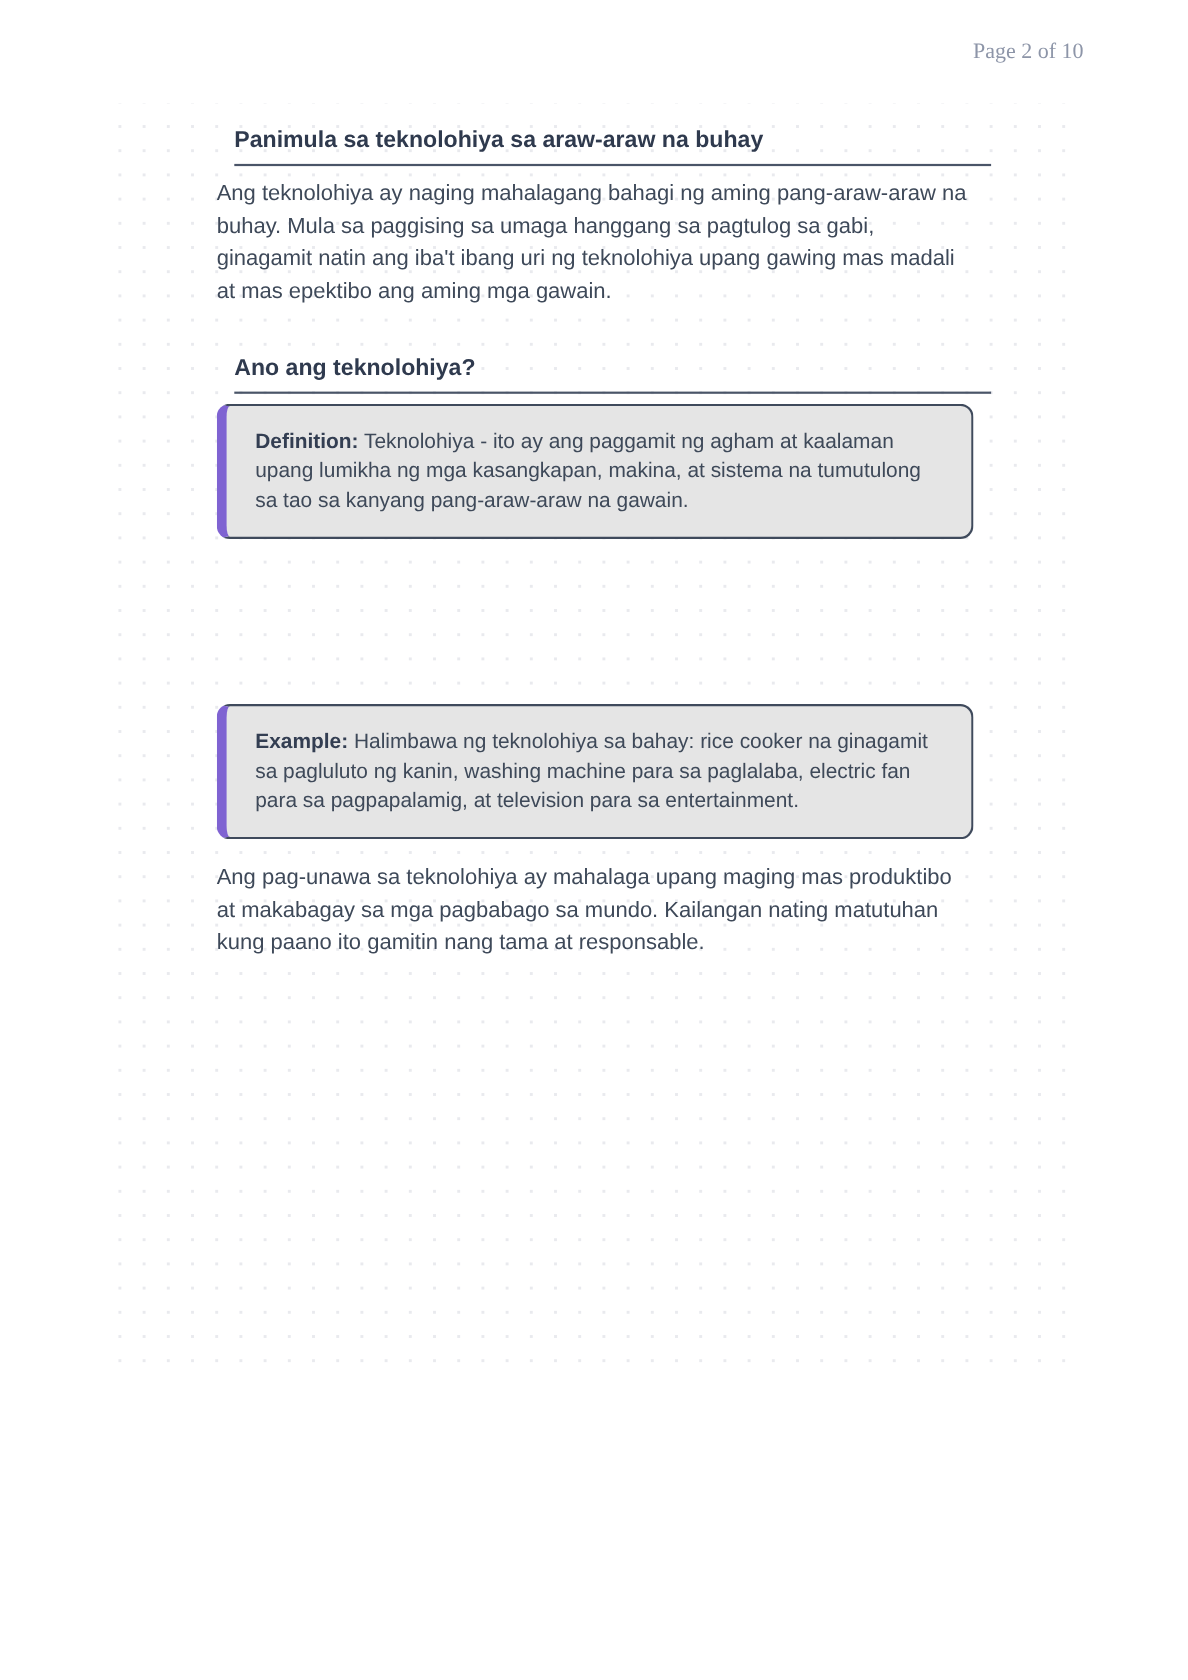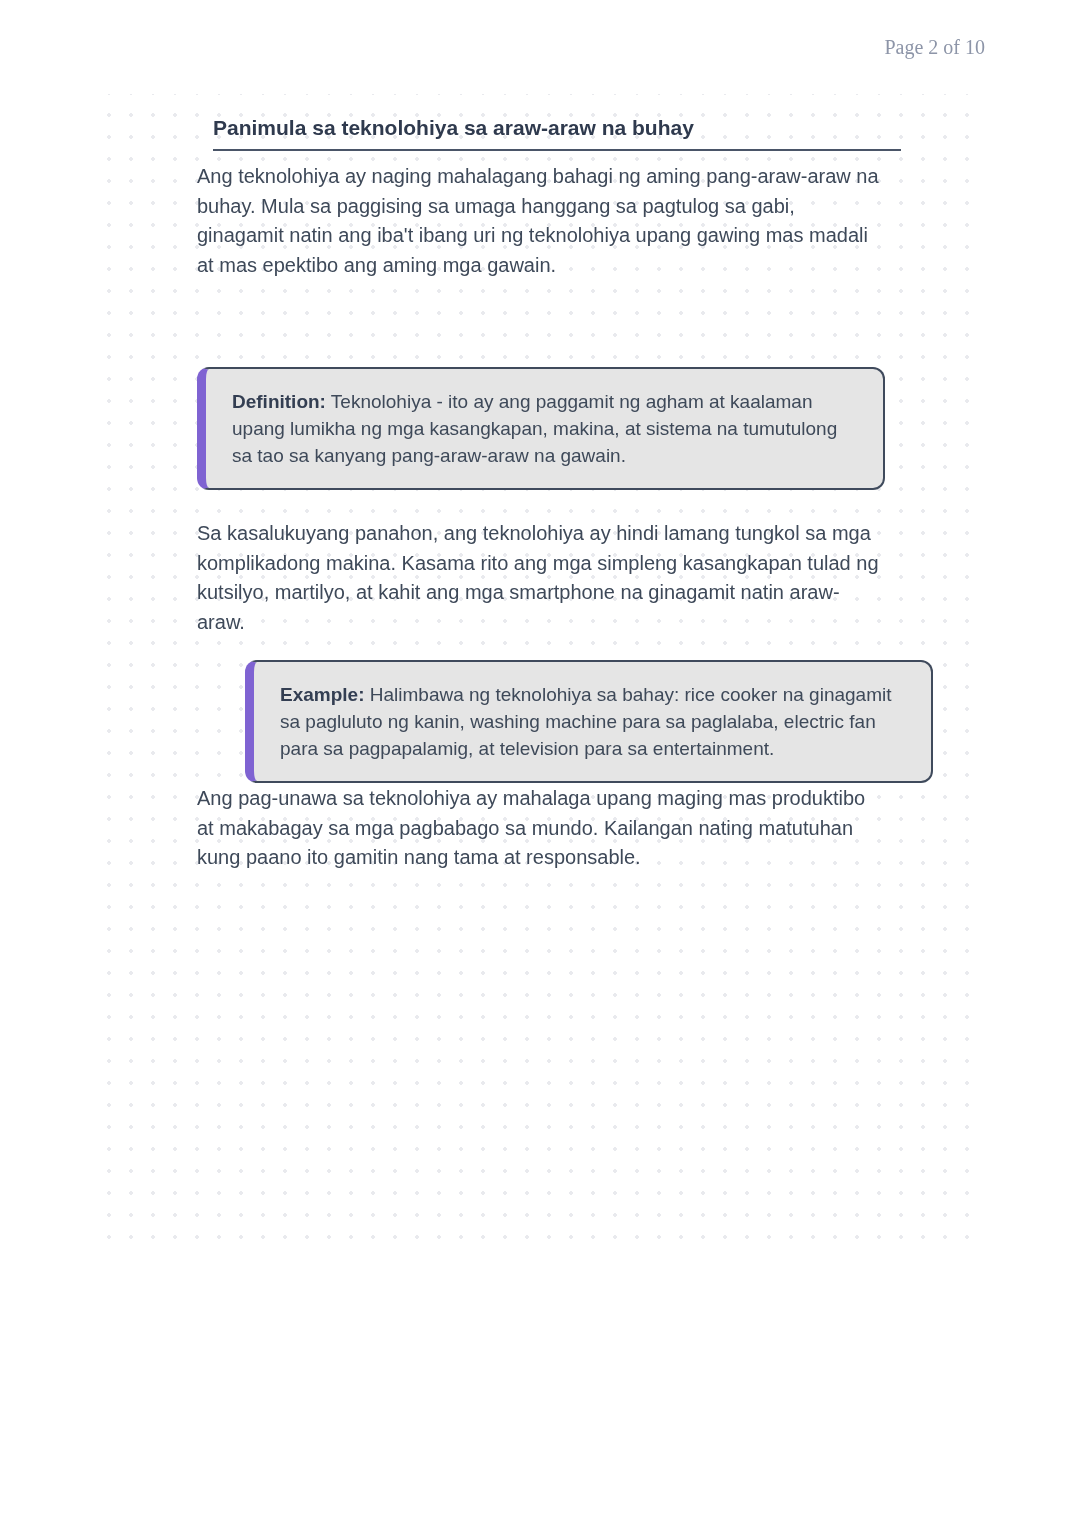--- a/index.html
+++ b/index.html
@@ -67,21 +67,21 @@
     left: 197px;
     width: 688px;
     box-sizing: border-box;
     background: #e5e5e5;
     border: 2px solid #3f4a5c;
     border-left: 9px solid #7f63d2;
     border-radius: 12px;
     padding: 19px 26px 19px 26px;
   }
   #definition-box { top: 367px; }
-  #example-box { top: 660px; margin-left: 48px; }
+  #example-box { top: 640px; }
   .callout-text {
     margin: 0;
     font-size: 19px;
     line-height: 27px;
     color: #3e4959;
   }
   .callout-label {
     font-weight: bold;
     color: #333e52;
   }
@@ -102,26 +102,26 @@
 <div id="page">
 
   <div id="dot-grid"></div>
 
   <div class="page-number">Page 2 of 10</div>
 
   <h2 id="heading-1" class="section-heading">Panimula sa teknolohiya sa araw-araw na buhay</h2>
 
   <p id="paragraph-1" class="body-paragraph">Ang teknolohiya ay naging mahalagang bahagi ng aming pang-araw-araw na buhay. Mula sa paggising sa umaga hanggang sa pagtulog sa gabi, ginagamit natin ang iba't ibang uri ng teknolohiya upang gawing mas madali at mas epektibo ang aming mga gawain.</p>
 
+  <h2 id="heading-2" class="section-heading">Ano ang teknolohiya?</h2>
 
   <div id="definition-box" class="callout-box">
     <p class="callout-text"><span class="callout-label">Definition:</span><span> Teknolohiya - ito ay ang paggamit ng agham at kaalaman upang lumikha ng mga kasangkapan, makina, at sistema na tumutulong sa tao sa kanyang pang-araw-araw na gawain.</span></p>
   </div>
 
-  <p id="paragraph-2" class="body-paragraph">Sa kasalukuyang panahon, ang teknolohiya ay hindi lamang tungkol sa mga komplikadong makina. Kasama rito ang mga simpleng kasangkapan tulad ng kutsilyo, martilyo, at kahit ang mga smartphone na ginagamit natin araw-araw.</p>
 
   <div id="example-box" class="callout-box">
     <p class="callout-text"><span class="callout-label">Example:</span><span> Halimbawa ng teknolohiya sa bahay: rice cooker na ginagamit sa pagluluto ng kanin, washing machine para sa paglalaba, electric fan para sa pagpapalamig, at television para sa entertainment.</span></p>
   </div>
 
   <p id="paragraph-3" class="body-paragraph">Ang pag-unawa sa teknolohiya ay mahalaga upang maging mas produktibo at makabagay sa mga pagbabago sa mundo. Kailangan nating matutuhan kung paano ito gamitin nang tama at responsable.</p>
 
   <div class="footer-brand">Knowunity</div>
 
 </div>

